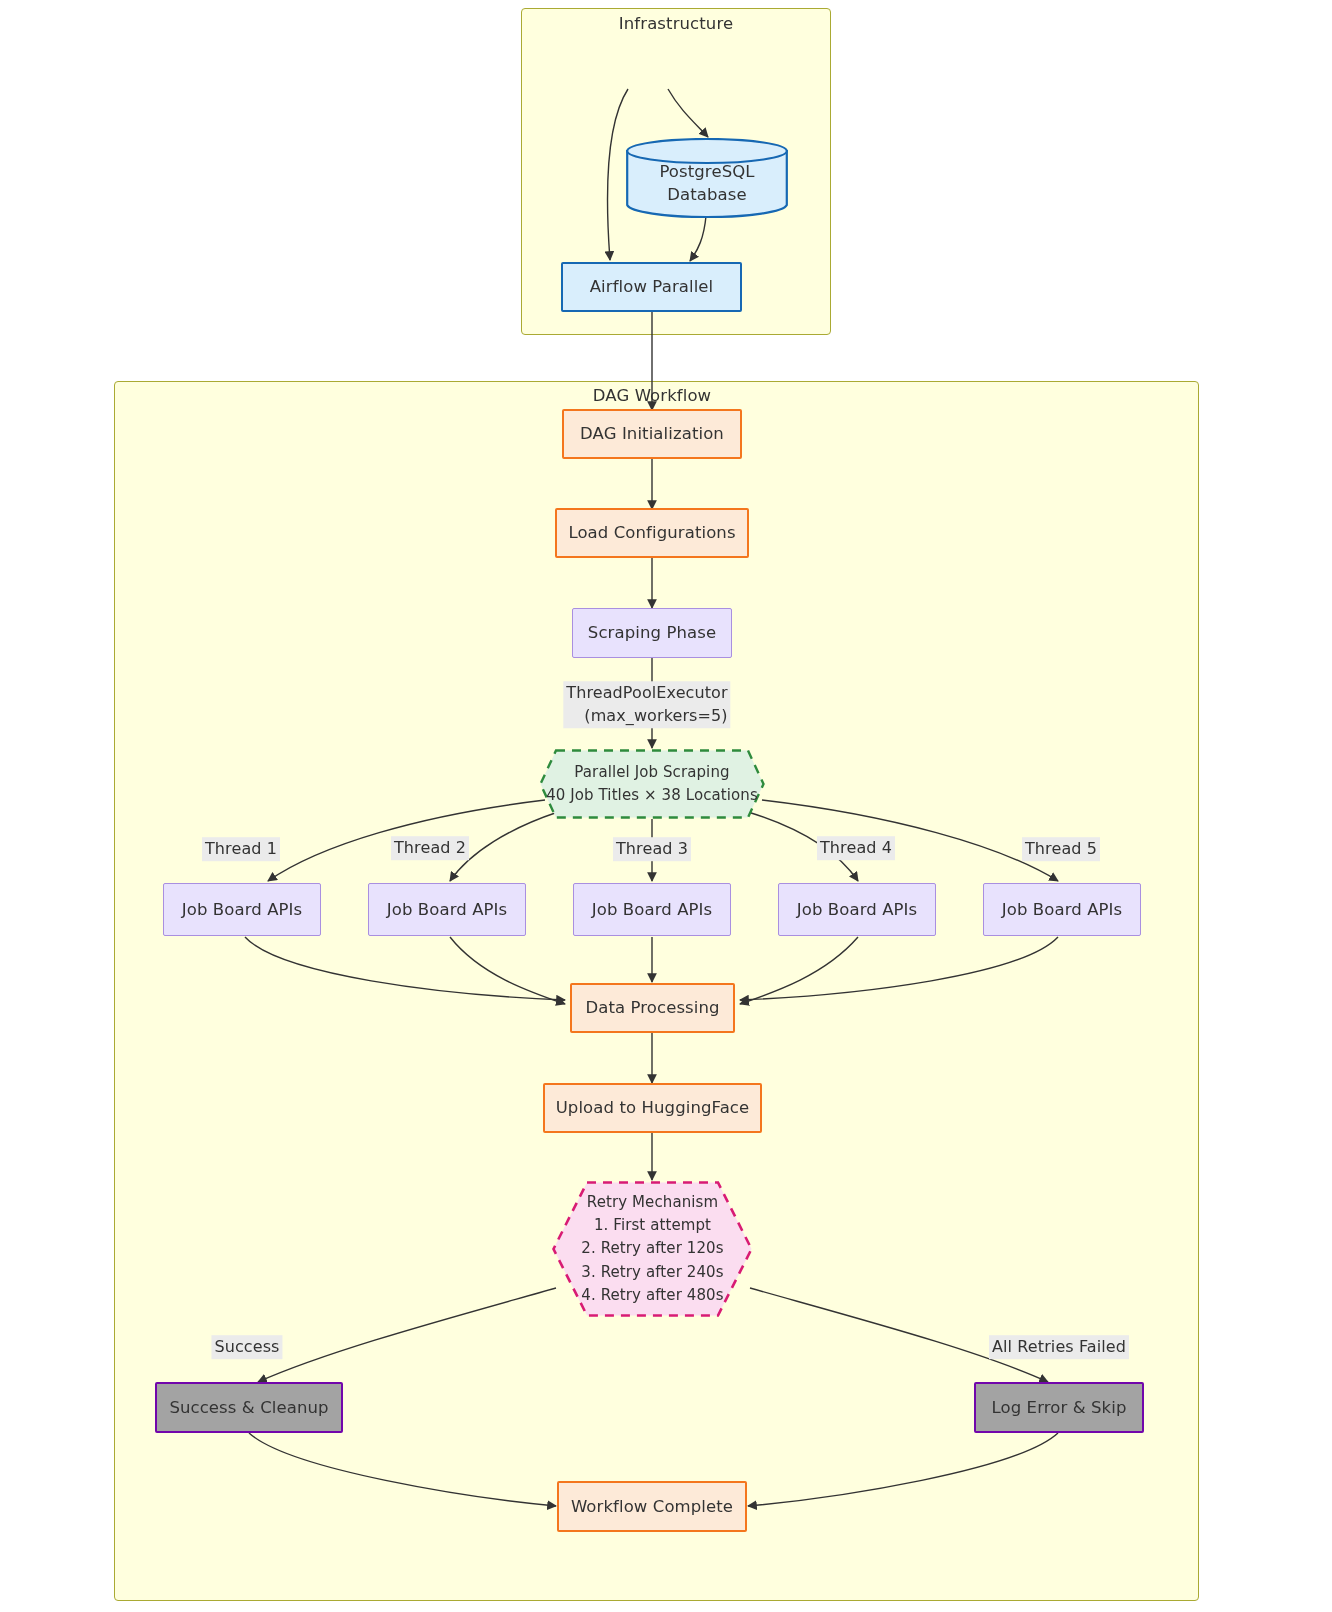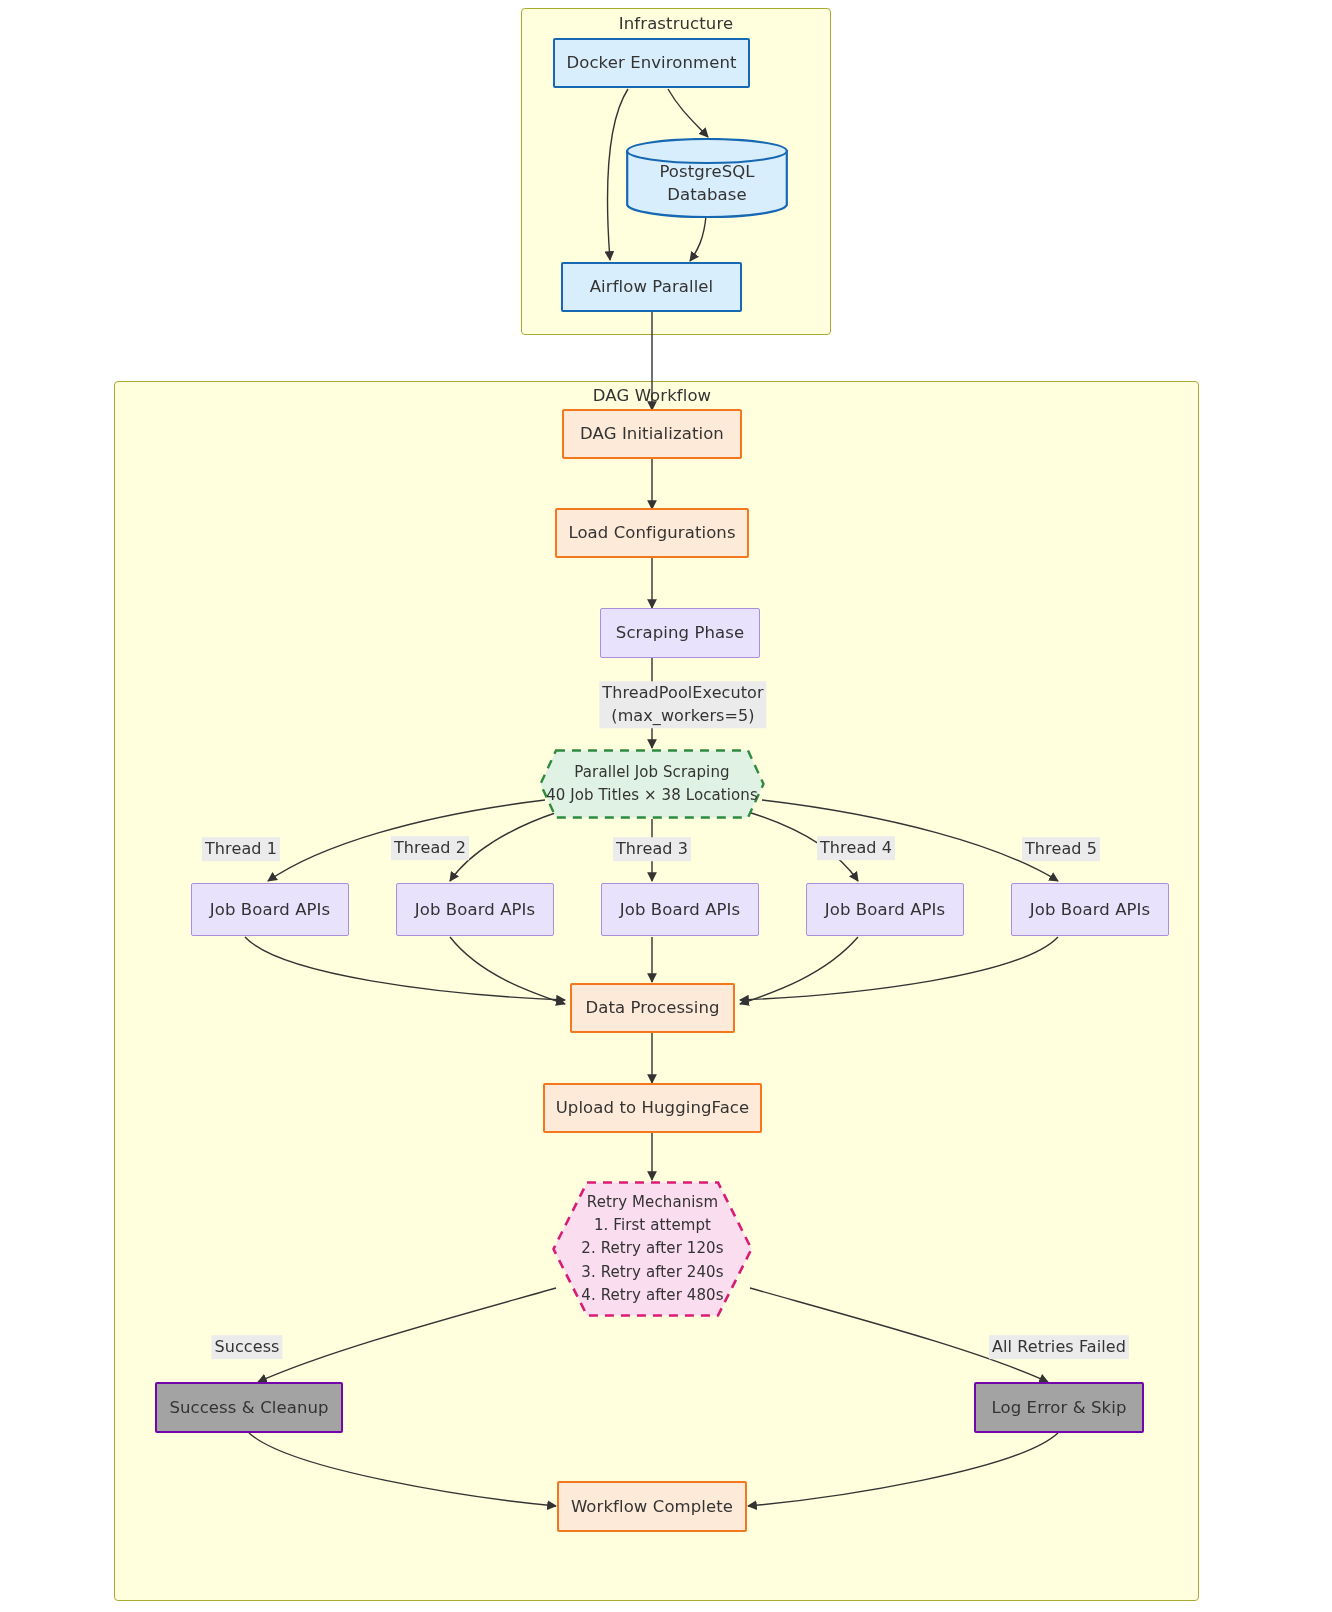--- a/index.html
+++ b/index.html
@@ -77,21 +77,20 @@
   .n-orange {
     background: #fdead8;
     border: 2.2px solid #f4761d;
     border-radius: 2px;
   }
   
   .n-lav {
     background: #e8e2fd;
     border: 1.8px solid #a98fe0;
     border-radius: 2px;
-    margin-left: 28px;
   }
   
   .n-purple {
     background: #a3a3a3;
     border: 2.6px solid #7206ab;
     border-radius: 2px;
   }
   
   .hex-wrap {
     position: absolute;
@@ -184,23 +183,20 @@
       <path d="M 556 1288 C 450 1318 330 1350 258 1382"></path>
 
       <path d="M 750 1288 C 856 1318 978 1350 1048 1382"></path>
 
       <path d="M 249 1433 C 290 1470 470 1498 556 1506"></path>
 
       <path d="M 1058 1433 C 1018 1470 838 1498 748 1506"></path>
     </g>
   </svg>
 
-  <div class="node n-blue" style="left:553px; top:38px; width:197px; height:50px;">
-    <span>Docker Environment</span>
-  </div>
 
   <div class="node n-cyl" style="left:626px; top:138px; width:162px; height:80px;">
     <svg class="cyl-body" viewBox="0 0 162 80" xmlns="http://www.w3.org/2000/svg" preserveAspectRatio="none">
       <path d="M 1.2 13 L 1.2 67 A 80 13 0 0 0 160.8 67 L 160.8 13 Z" fill="#d9eefc" stroke="#1668b3" stroke-width="2.2"></path>
       <ellipse cx="81" cy="13" rx="79.8" ry="12" fill="#d9eefc" stroke="#1668b3" stroke-width="2.2"></ellipse>
     </svg>
     <span class="cyl-label">PostgreSQL Database</span>
   </div>
 
   <div class="node n-blue" style="left:561px; top:262px; width:181px; height:50px;">
@@ -212,21 +208,21 @@
   </div>
 
   <div class="node n-orange" style="left:562px; top:409px; width:180px; height:50px;">
     <span>DAG Initialization</span>
   </div>
 
   <div class="node n-lav" style="left:572px; top:608px; width:160px; height:50px;">
     <span>Scraping Phase</span>
   </div>
 
-  <div class="edge-label two-line" style="left:683px; top:705px;">
+  <div class="edge-label two-line" style="left:647px; top:705px;text-align:right;">
     <div>ThreadPoolExecutor</div>
     <div>(max_workers=5)</div>
   </div>
 
   <div class="hex-wrap" style="left:538px; top:748px; width:228px; height:72px;">
     <svg width="228" height="72" viewBox="0 0 228 72" xmlns="http://www.w3.org/2000/svg">
       <path d="M 18 2.5 L 210 2.5 L 225.5 36 L 210 69.5 L 18 69.5 L 2.5 36 Z" fill="#e0f2e3" stroke="#2e8b3d" stroke-width="2.4" stroke-dasharray="9,7"></path>
     </svg>
     <div class="hex-label">
       <div>Parallel Job Scraping</div>

